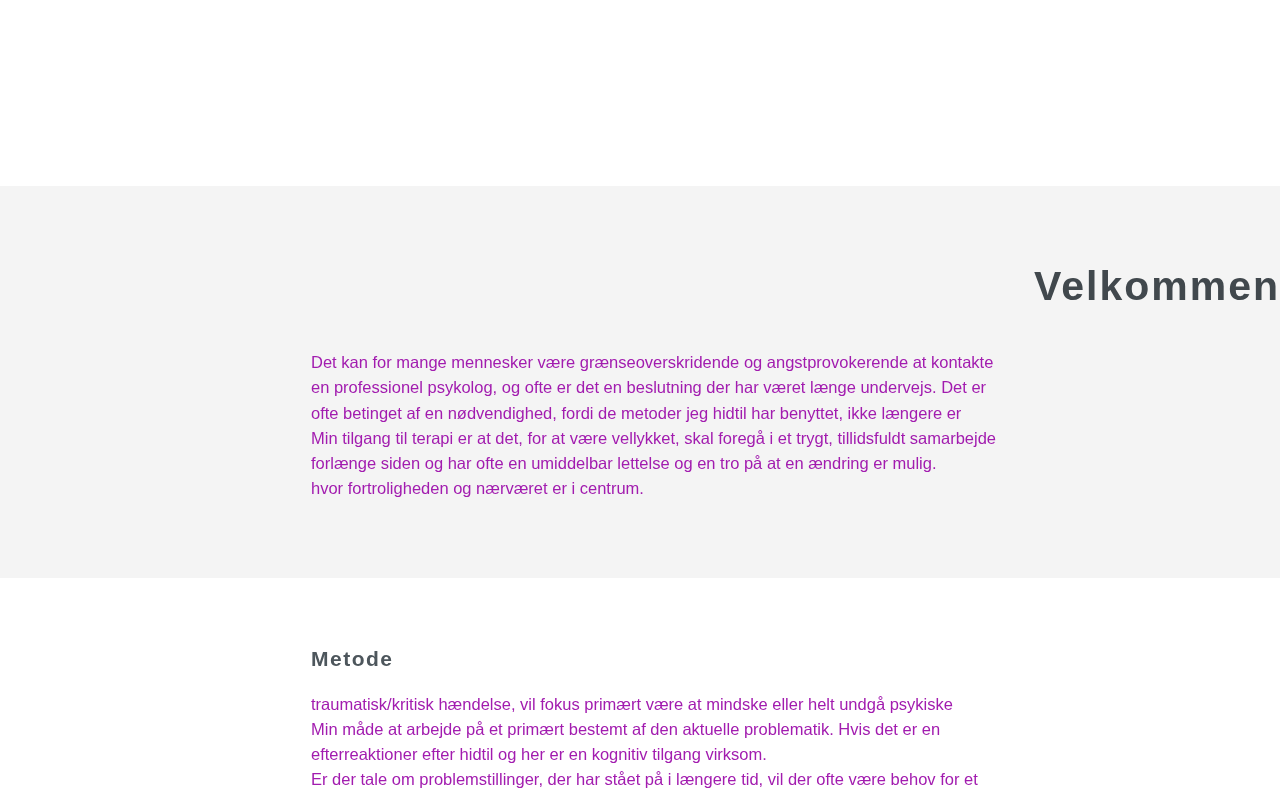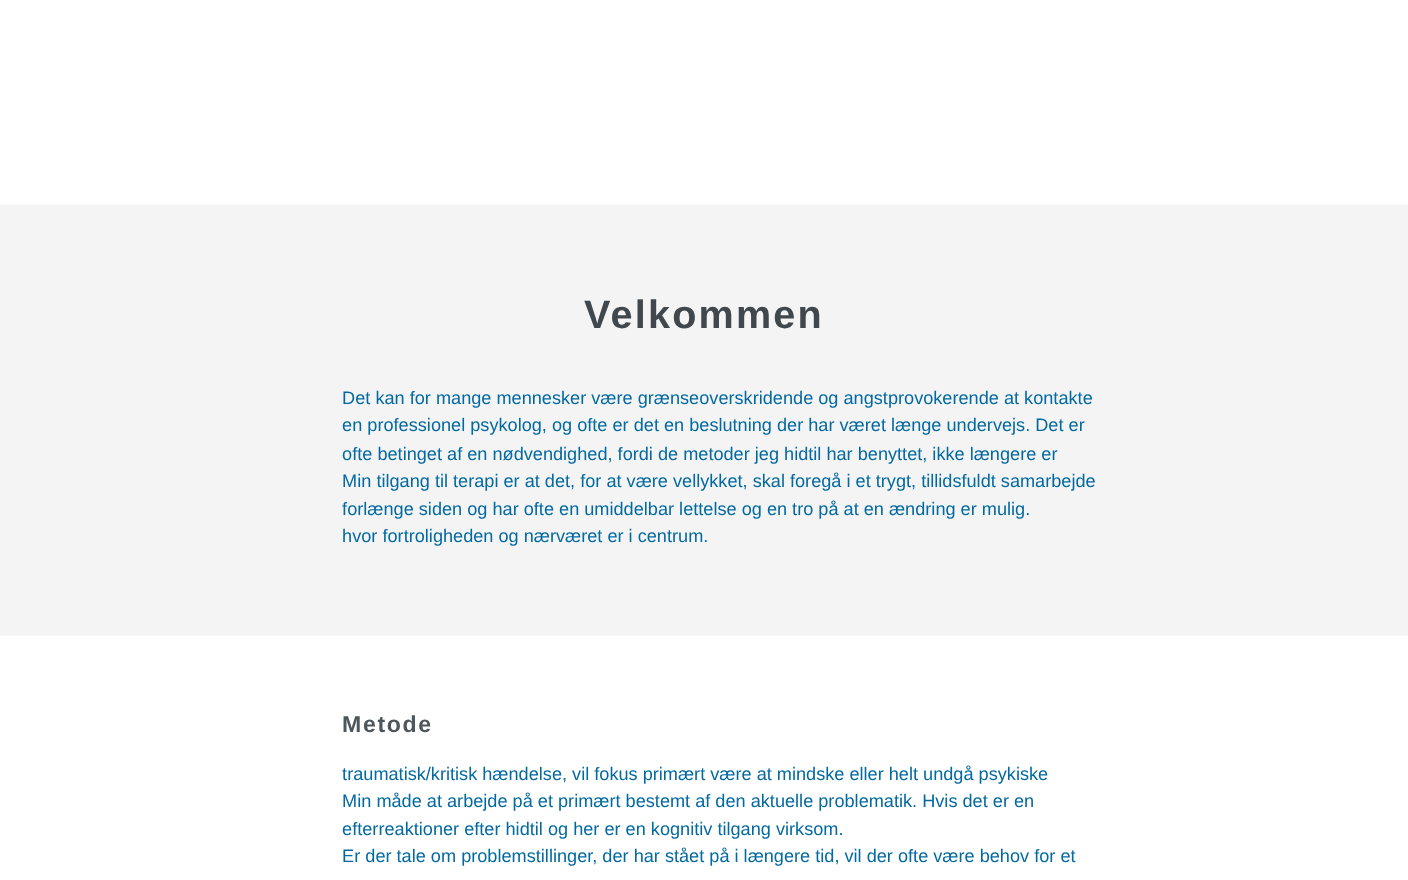--- a/index.html
+++ b/index.html
@@ -16,31 +16,31 @@
     height: 186px;
     background: #ffffff;
   }
 
   .section-welcome {
     background: #f4f4f4;
     padding-top: 78px;
     padding-bottom: 76px;
   }
   .welcome-title {
-    text-align: center;
-    font-size: 36px;
+    text-align: right;
+    font-size: 41px;
     line-height: 44px;
     font-weight: 700;
     letter-spacing: 2px;
     color: #41484d;
   }
   .text-block {
     margin-left: 311px;
     width: 680px;
-    color: #0369a1;
+    color: #a21caf;
     font-size: 16.5px;
   }
   .welcome-text { margin-top: 42px; }
   .text-line {
     line-height: 25.25px;
     white-space: nowrap;
   }
 
   .section-metode {
     background: #ffffff;

